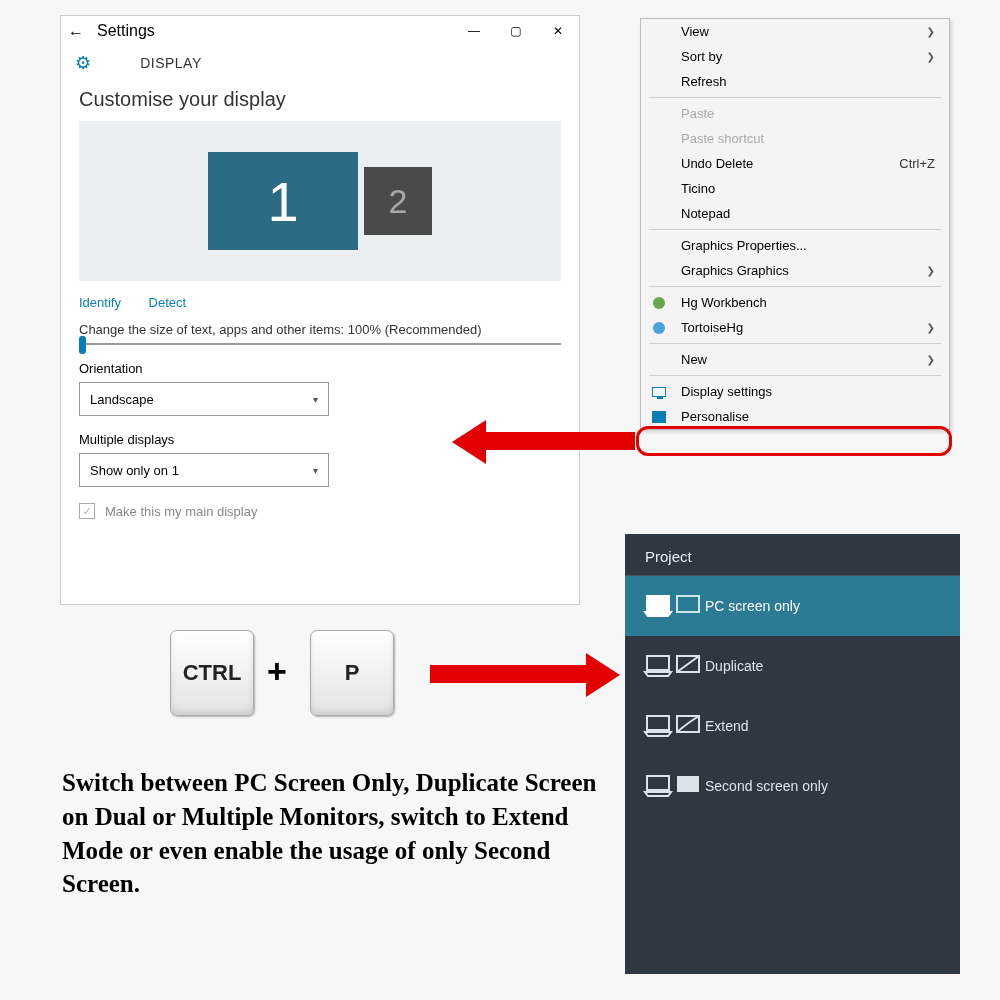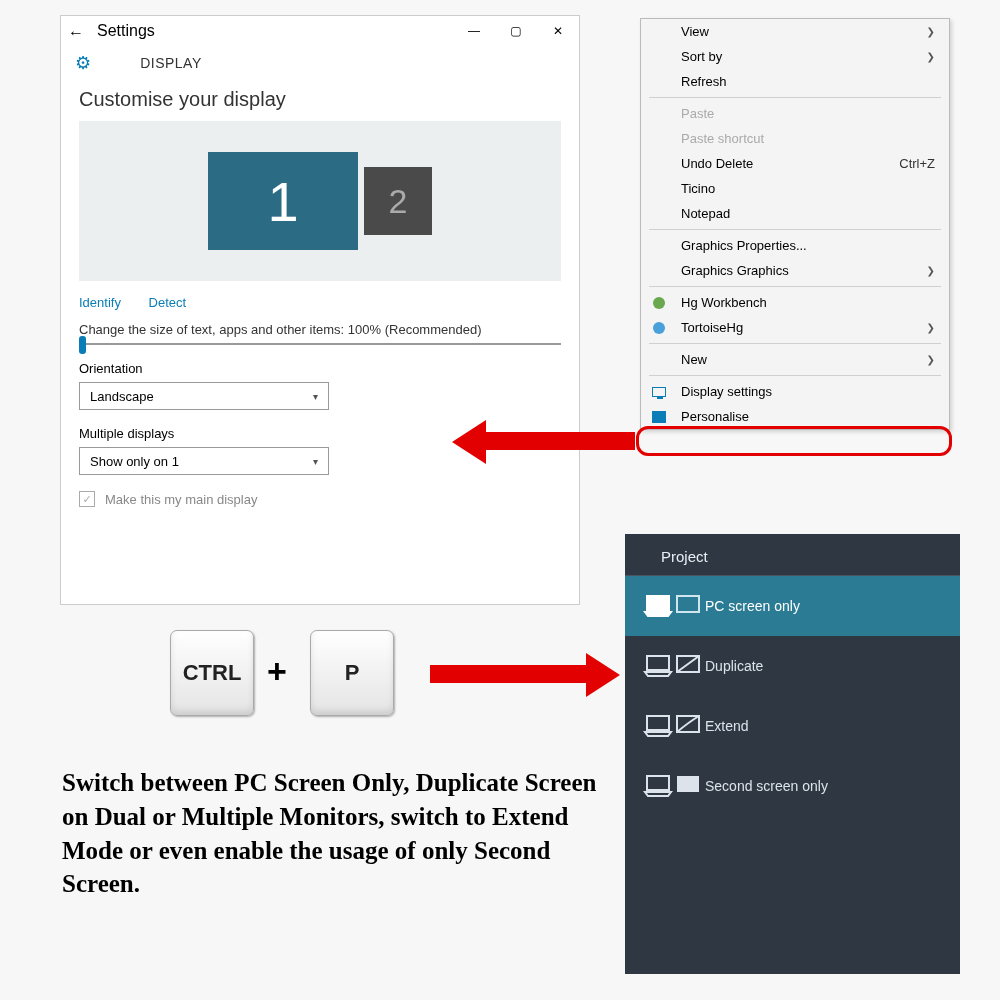--- a/index.html
+++ b/index.html
@@ -19,21 +19,21 @@
   .display-box { margin: 0 18px; background: #eceff0; height: 160px; display: flex; align-items: center; justify-content: center; }
   .mon1 { width: 150px; height: 98px; background: #2b6b84; color: #fff; font-size: 56px; font-weight: 300; display: flex; align-items: center; justify-content: center; }
   .mon2 { width: 68px; height: 68px; background: #4a4a4a; color: #aaa; font-size: 34px; font-weight: 300; display: flex; align-items: center; justify-content: center; margin-left: 6px; }
   .links { padding: 14px 18px 6px 18px; font-size: 13px; color: #0a7db6; }
   .links span { margin-right: 24px; cursor: pointer; }
   .slabel { padding: 6px 18px 2px 18px; font-size: 13px; color: #333; }
   .slider-row { padding: 4px 18px 8px 18px; display: flex; align-items: center; }
   .slider-track { flex: 1; height: 2px; background: #999; position: relative; }
   .slider-thumb { position: absolute; left: 0; top: -7px; width: 7px; height: 18px; background: #0a7db6; border-radius: 3px; }
   .field-label { padding: 8px 18px 2px 18px; font-size: 13px; }
-  .combo { margin: 4px 18px 8px 18px; width: 250px; height: 28px; border: 1px solid #999; display: flex; align-items: center; justify-content: space-between; padding: 4px 10px; font-size: 13px; background: #fff; }
+  .combo { margin: 4px 18px 8px 18px; width: 250px; height: 28px; border: 1px solid #999; display: flex; align-items: center; justify-content: space-between; padding: 16px 10px; font-size: 13px; background: #fff; }
   .combo .chev { color: #555; font-size: 10px; }
   .check-row { padding: 8px 18px; display: flex; align-items: center; color: #888; font-size: 13px; }
   .check-row .box { width: 16px; height: 16px; border: 1px solid #aaa; margin-right: 10px; display: flex; align-items: center; justify-content: center; font-size: 11px; color: #aaa; }
 
   
   .ctx-menu { position: absolute; left: 640px; top: 18px; width: 310px; background: #f4f4f4; border: 1px solid #bbb; font-size: 13px; box-shadow: 2px 2px 4px rgba(0,0,0,.15); }
   .ctx-item { padding: 5px 14px 5px 40px; display: flex; align-items: center; justify-content: space-between; cursor: pointer; color: #000; position: relative; }
   .ctx-item.disabled { color: #aaa; cursor: default; }
   .ctx-item .arrow { color: #555; font-size: 10px; }
   .ctx-sep { height: 0; border-top: 1px solid #d0d0d0; margin: 3px 8px; }
@@ -51,21 +51,21 @@
   .key { position: absolute; width: 84px; height: 86px; border: 1px solid #aaa; border-radius: 7px; background: linear-gradient(#fff,#e4e4e4); display: flex; align-items: center; justify-content: center; font-size: 22px; font-weight: bold; color: #222; font-family: Arial, sans-serif; box-shadow: inset 0 -4px 6px rgba(0,0,0,.1), 1px 1px 2px rgba(0,0,0,.3); }
   .key-ctrl { left: 170px; top: 630px; }
   .key-p { left: 310px; top: 630px; }
   .plus { position: absolute; left: 267px; top: 652px; font-size: 34px; font-weight: bold; }
 
   
   .caption { position: absolute; left: 62px; top: 766px; width: 540px; font-family: "Georgia", "Times New Roman", serif; font-weight: bold; font-size: 25px; line-height: 1.35; color: #000; }
 
   
   .project-panel { position: absolute; left: 625px; top: 534px; width: 335px; height: 440px; background: #2e3742; color: #dce3ea; }
-  .project-title { padding: 14px 20px 6px 36px; font-size: 15px; color: #e8eef4; }
+  .project-title { padding: 14px 20px 6px 20px; font-size: 15px; color: #e8eef4; }
   .proj-sep { height: 1px; background: #485460; margin: 4px 0 0 0; }
   .proj-item { display: flex; align-items: center; padding: 16px 20px; cursor: pointer; font-size: 14px; }
   .proj-item.active { background: #2a7b93; color: #fff; }
   .proj-item .picon { width: 60px; display: flex; align-items: center; }
   .proj-item .plabel { flex: 1; }
   .picon svg { overflow: visible; }
 
   .mini-ic-monitor { width:14px; height:10px; border:1px solid #0a7db6; display:inline-block; position:relative; }
   .mini-ic-monitor::after { content:""; position:absolute; bottom:-3px; left:4px; width:6px; height:2px; background:#0a7db6; }
 </style>

